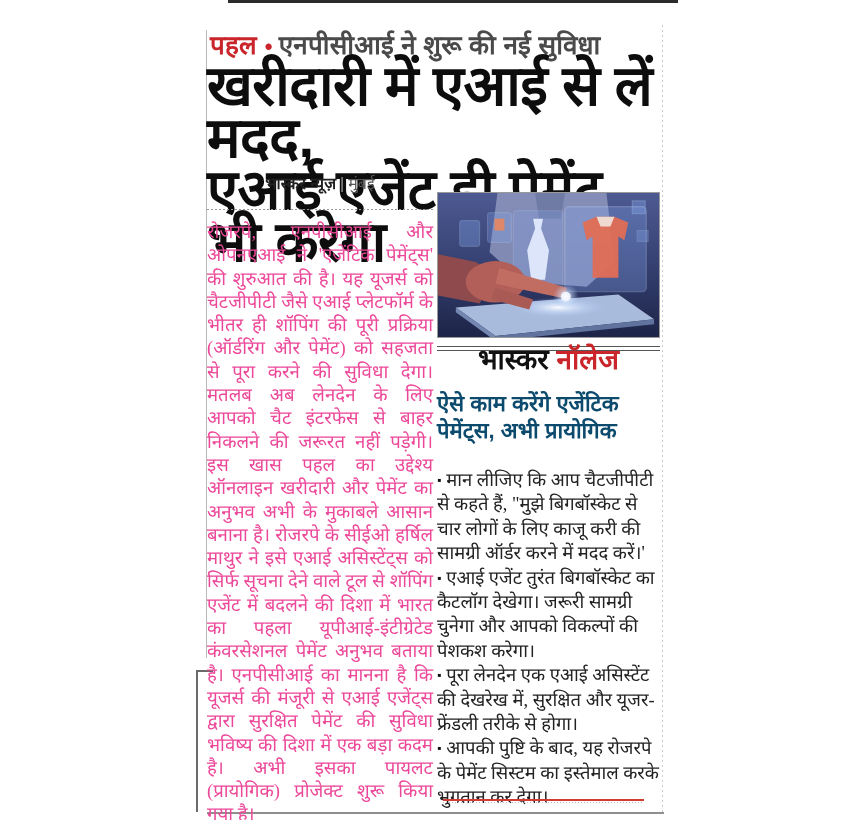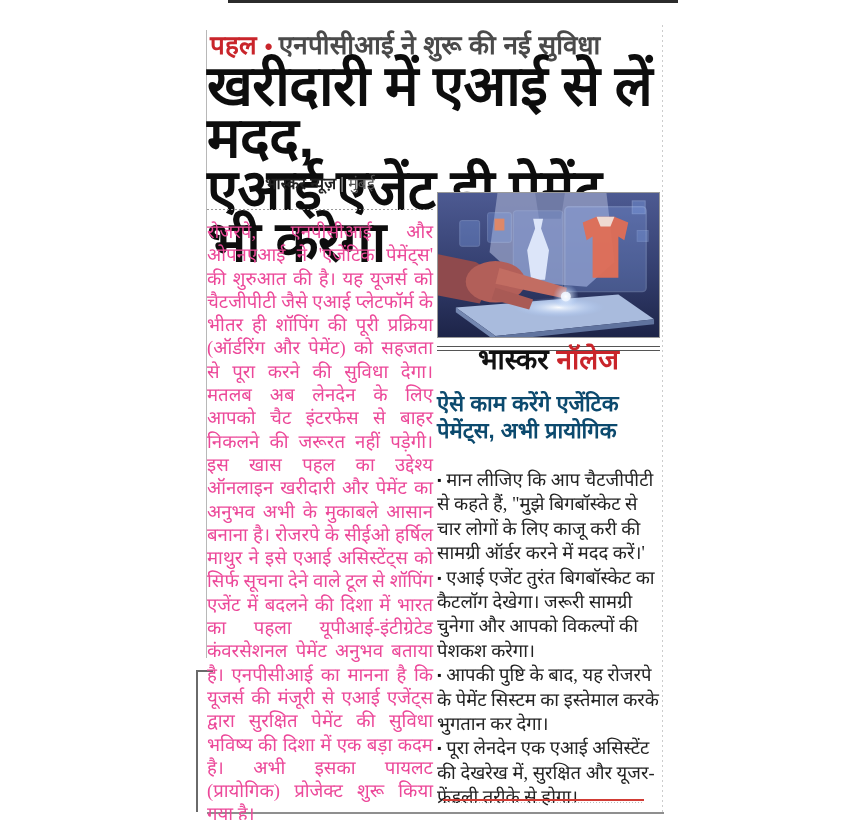--- a/index.html
+++ b/index.html
@@ -138,20 +138,20 @@
   <div class="abs knowledge-brand">
     <span>भास्कर</span>
     <span class="red">नॉलेज</span>
   </div>
 
   <div class="abs knowledge-subhead">ऐसे काम करेंगे एजेंटिक पेमेंट्स, अभी प्रायोगिक</div>
 
   <div class="abs bullets">
     <div class="bullet-item"><span class="bullet-square">▪</span><span>मान लीजिए कि आप चैटजीपीटी से कहते हैं, "मुझे बिगबॉस्केट से चार लोगों के लिए काजू करी की सामग्री ऑर्डर करने में मदद करें।'</span></div>
     <div class="bullet-item"><span class="bullet-square">▪</span><span>एआई एजेंट तुरंत बिगबॉस्केट का कैटलॉग देखेगा। जरूरी सामग्री चुनेगा और आपको विकल्पों की पेशकश करेगा।</span></div>
+    <div class="bullet-item"><span class="bullet-square">▪</span><span>पूरा लेनदेन एक एआई असिस्टेंट की देखरेख में, सुरक्षित और यूजर-फ्रेंडली तरीके से होगा।</span></div>
     <div class="bullet-item"><span class="bullet-square">▪</span><span>आपकी पुष्टि के बाद, यह रोजरपे के पेमेंट सिस्टम का इस्तेमाल करके भुगतान कर देगा।</span></div>
-    <div class="bullet-item"><span class="bullet-square">▪</span><span>पूरा लेनदेन एक एआई असिस्टेंट की देखरेख में, सुरक्षित और यूजर-फ्रेंडली तरीके से होगा।</span></div>
   </div>
 
   <div class="abs red-underline"></div>
   <div class="abs red-underline-dots"></div>
 
 </div>
 
 </body></html>

